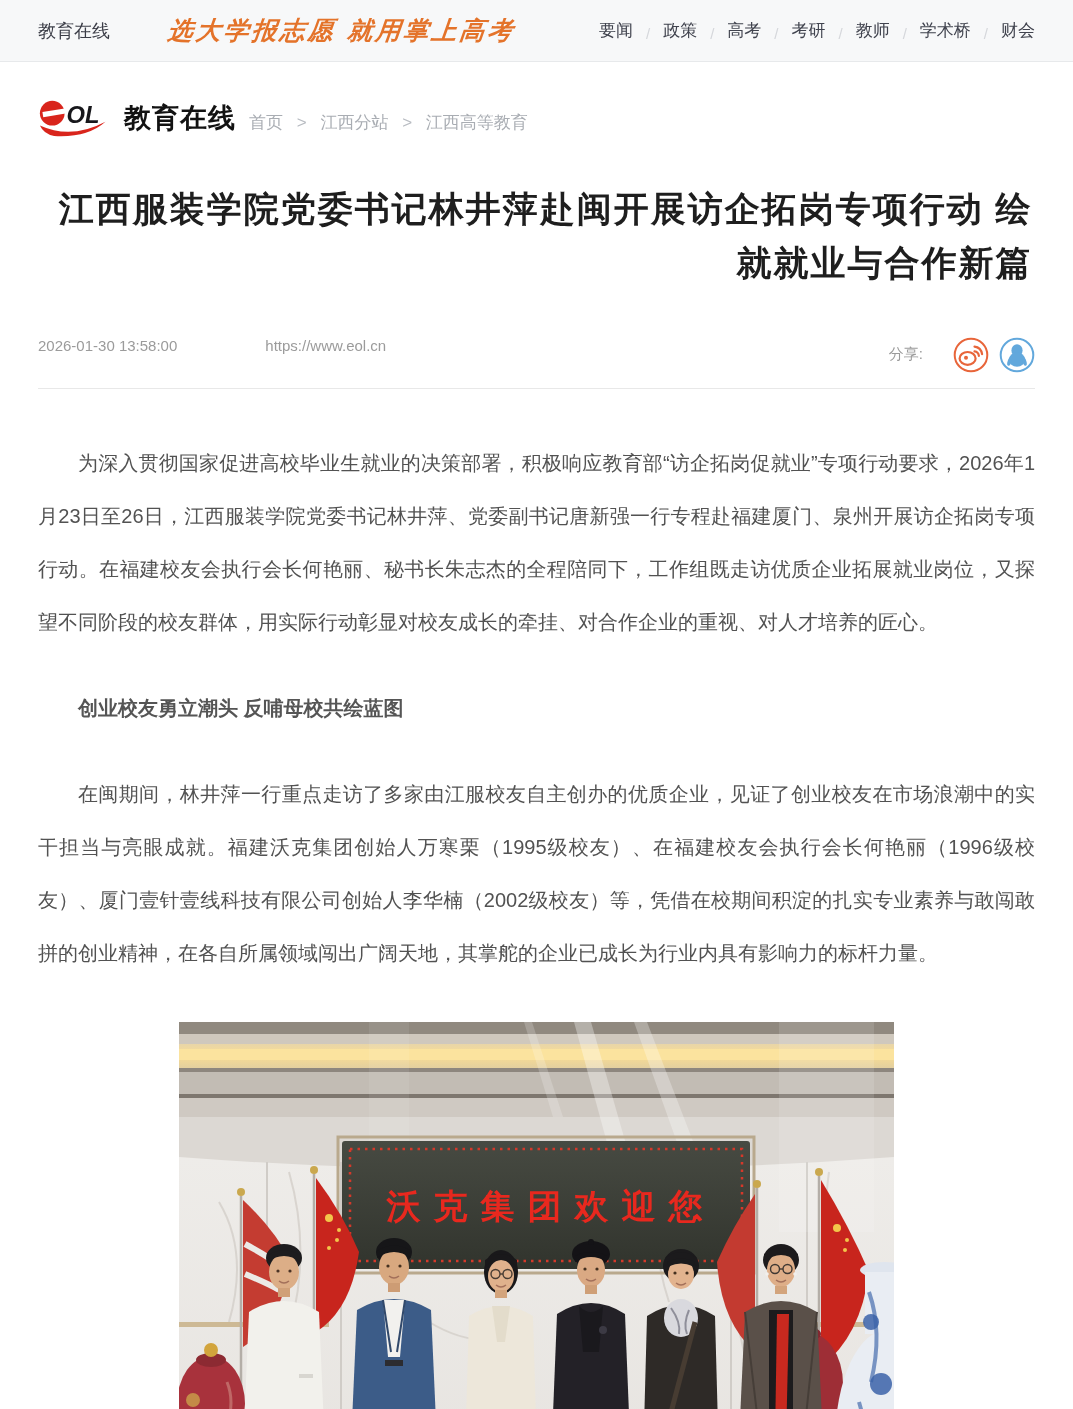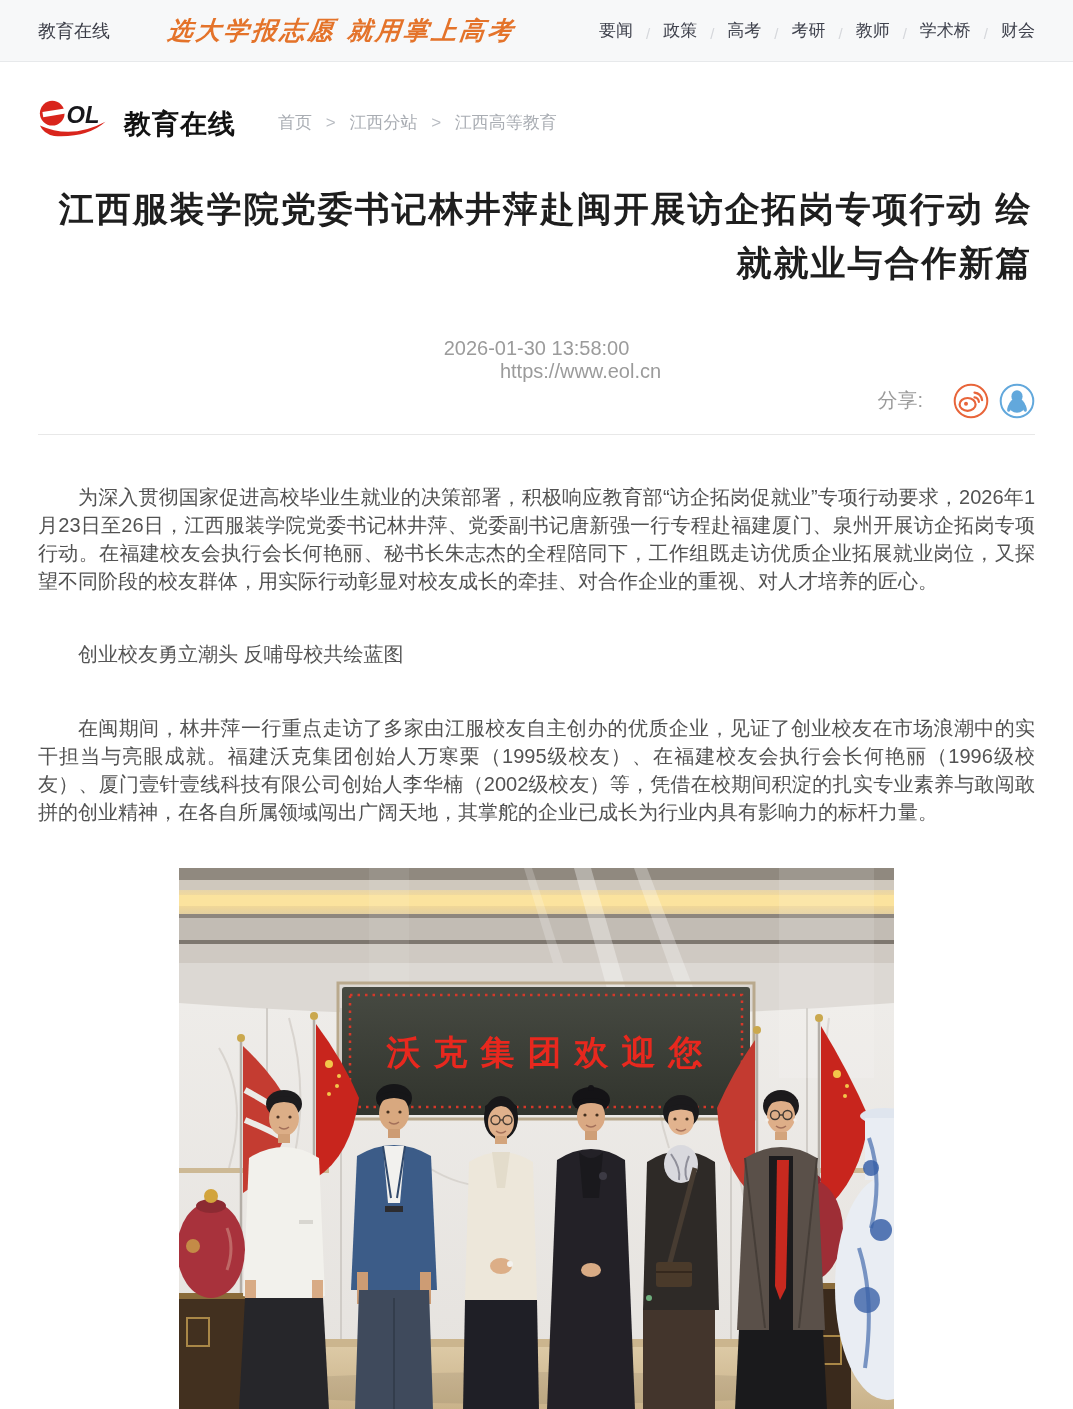--- a/index.html
+++ b/index.html
@@ -12,39 +12,39 @@
   .tb-brand { font-size:18px; color:#3b3d47; }
   .tb-slogan { margin-left:58px; font-family:"DejaVu Serif",serif; font-style:italic;
                font-weight:bold; font-size:25px; color:#e4732a; letter-spacing:3px;
                transform:skewX(-6deg); white-space:nowrap; }
   .tb-nav { margin-left:auto; display:flex; align-items:flex-end; font-size:17px; color:#40434e; white-space:nowrap; }
   .tb-nav .nav-item { cursor:pointer; }
   .tb-nav .sep { color:#d5d7db; margin:0 13px; font-size:15px; }
 
   
   .mast { display:flex; align-items:center; padding:0 38px; margin-top:32px; }
-  .logo { display:flex; align-items:flex-end; cursor:pointer; }
+  .logo { display:flex; align-items:center; cursor:pointer; }
   .logo-text { font-size:27px; font-weight:bold; color:#121212; margin-left:10px; letter-spacing:1px; }
-  .crumbs { margin-left:42px; margin-top:8px; color:#a9adb3; font-size:17px; }
+  .crumbs { margin-left:13px; margin-top:8px; color:#a9adb3; font-size:17px; }
   .crumbs .gt { margin:0 9px; color:#b8bcc2; }
 
   
   h1.title { max-width:1012px; margin:40px auto 0; padding:0 10px; text-align:right;
              font-size:35px; line-height:1.55; color:#1e1e1e; font-weight:700; letter-spacing:2px; }
-  .meta-row { display:flex; align-items:center; margin:46px 38px 0; padding-bottom:15px;
-              border-bottom:1px solid #e8e8e8; color:#9b9b9b; font-size:20px;flex-direction:column; }
+  .meta-row { display:flex; align-items:flex-start; margin:46px 38px 0; padding-bottom:15px;
+              border-bottom:1px solid #e8e8e8; color:#9b9b9b; font-size:15px; }
   .meta-url { margin-left:88px; }
   .share { margin-left:auto; display:flex; align-items:center; }
   .share-label { margin-right:20px; color:#9b9b9b; }
   .share-ico { width:36px; height:36px; margin-left:10px; cursor:pointer; }
 
   .article { padding:48px 38px 0; }
-  .article p { font-size:20px; color:#525252; line-height:28px; text-indent:2em;
+  .article p { font-size:20px; color:#525252; line-height:53px; text-indent:2em;
                margin:0; text-align:justify; }
-  .article h3.sub { font-size:20px; color:#555; font-weight:normal; text-indent:2em; margin:46px 0; }
+  .article h3.sub { font-size:20px; color:#555; font-weight:bold; text-indent:2em; margin:46px 0; }
 
   .photo-wrap { width:715px; margin:42px auto 14px; }
   .photo-wrap svg { display:block; }
 </style>
 </head>
 <body>
 
 <div class="topbar">
   <span class="tb-brand">教育在线</span>
   <span class="tb-slogan">选大学报志愿 就用掌上高考</span>

